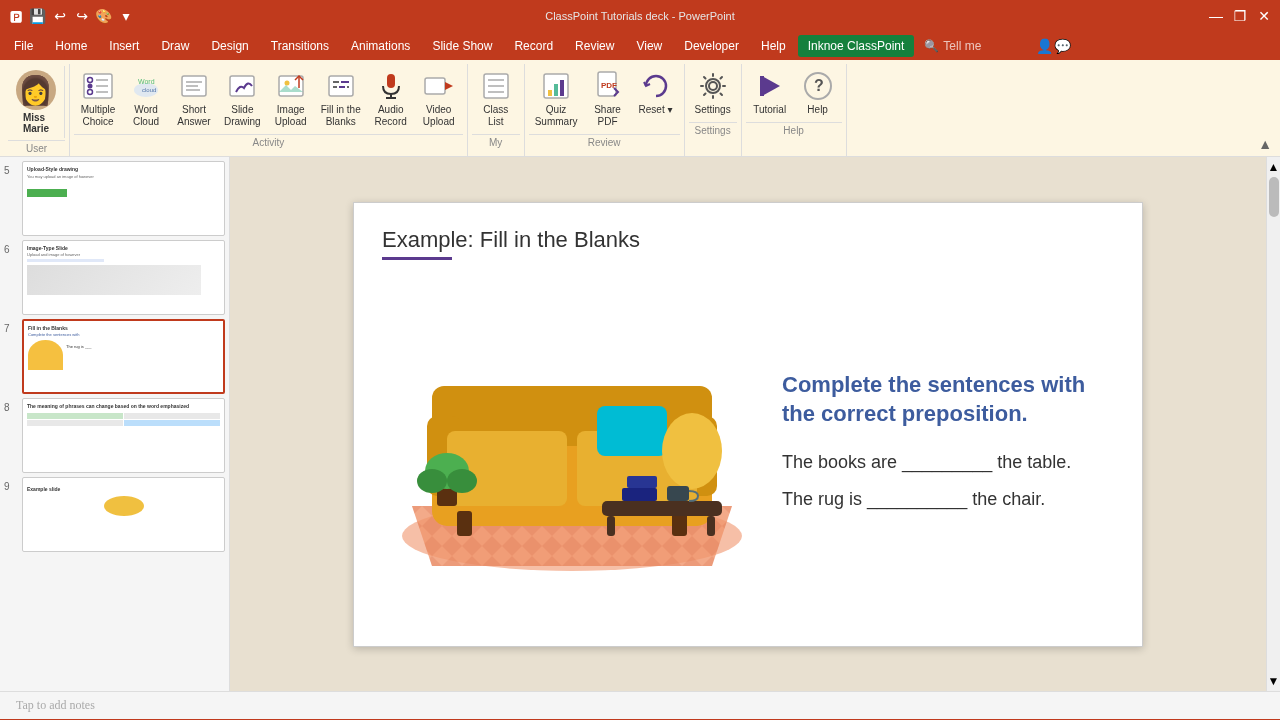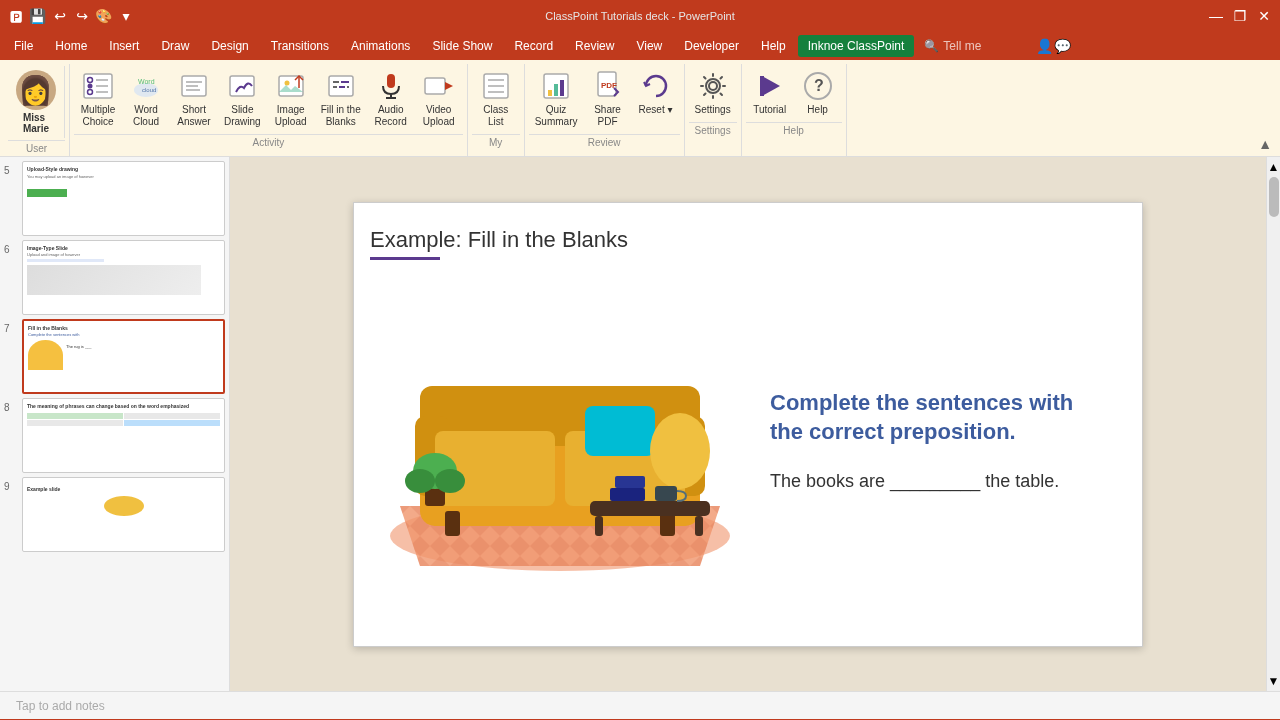--- a/index.html
+++ b/index.html
@@ -126,21 +126,21 @@
       width: 790px;
       height: 445px;
       background: white;
       border: 1px solid #ccc;
       box-shadow: 0 2px 8px rgba(0,0,0,0.2);
       position: relative;
       overflow: hidden;
     }
 
     .slide-main-content {
-      padding: 24px 16px;
+      padding: 24px 28px;
       height: 100%;
       display: flex;
       flex-direction: column;
     }
 
     .slide-title {
       font-size: 22px;
       color: #333;
       margin-bottom: 4px;
       font-weight: normal;
@@ -189,20 +189,21 @@
     
     .notes-bar {
       height: 28px;
       background: #f5f5f5;
       border-top: 1px solid #ddd;
       display: flex;
       align-items: center;
       padding: 0 16px;
       color: #aaa;
       font-size: 12px;
+      font-family: Liberation Serif, serif;
     }
 
     
     .status-bar {
       height: 28px;
       background: #c03a1d;
       display: flex;
       align-items: center;
       padding: 0 8px;
       color: white;
@@ -613,20 +614,21 @@
               <rect x="285" y="210" width="22" height="15" rx="3" fill="#37474f"></rect>
               <path d="M307 215 Q316 215 316 220 Q316 225 307 225" stroke="#546e7a" stroke-width="2" fill="none"></path>
 
               <circle cx="155" cy="170" rx="25" ry="20" fill="#f0c040" opacity="0.7"></circle>
             </svg>
           </div>
 
           <div class="slide-text">
             <div class="question-text">Complete the sentences with<br>the correct preposition.</div>
             <div class="fill-blank-sentence">The books are _________ the table.</div>
+            <div class="fill-blank-sentence">The rug is __________ the chair.</div>
           </div>
 
         </div>
       </div>
     </div>
 
   </div>
 
   <div class="scrollbar-v" style="width:14px;background:#f0f0f0;border-left:1px solid #ddd;">
     <div style="height:20px;display:flex;align-items:center;justify-content:center;cursor:pointer;">▲</div>

